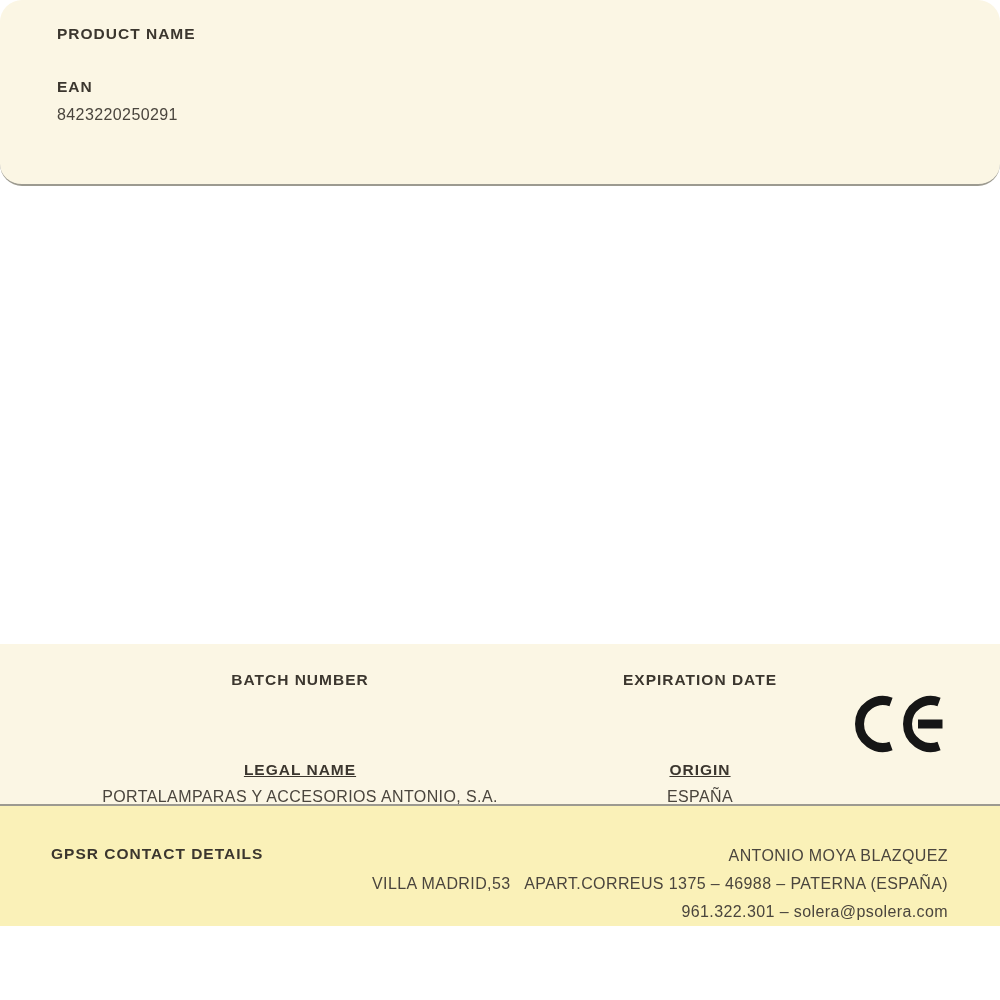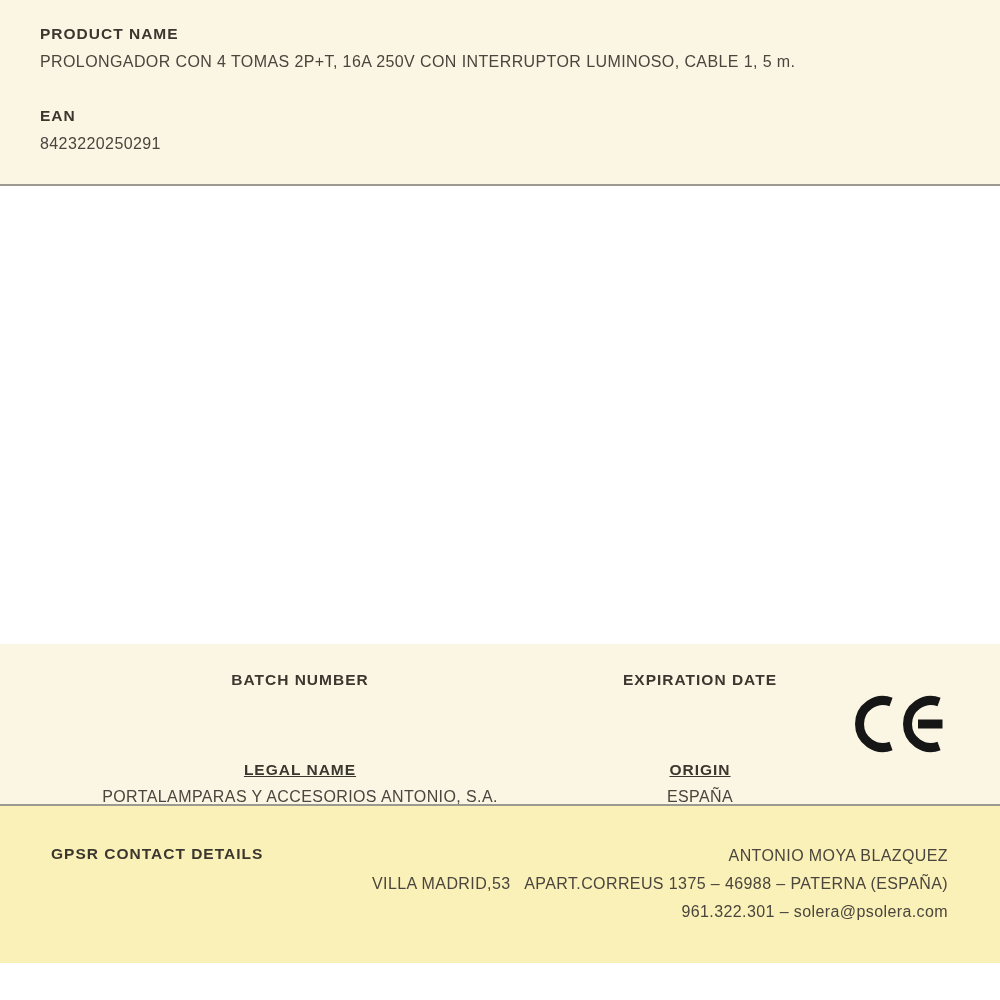--- a/index.html
+++ b/index.html
@@ -14,21 +14,22 @@
     height: 1000px;
     background: #ffffff;
     overflow: hidden;
   }
 
   
   .sec-product {
     height: 186px;
     background: #fbf6e4;
     border-bottom: 2px solid #9c9a90;
-    padding: 24px 50px 0 40px;
+    padding: 24px 50px 0 57px;
+    border-radius: 22px;
   }
   .field-label {
     font-size: 15.5px;
     font-weight: bold;
     letter-spacing: 1px;
     color: #3b362e;
     line-height: 20px;
   }
   .field-value {
     font-size: 16px;
@@ -61,21 +62,21 @@
     color: #4a453d;
     line-height: 22px;
     min-height: 22px;
     margin-top: 6px;
   }
   .second-row { margin-top: 42px; text-decoration: underline; }
   .ce-svg { display: block; }
 
   
   .sec-contact {
-    height: 157px;
+    height: 120px;
     background: #faf1b8;
     padding: 36px 52px 0 51px;
     display: flex;
     justify-content: space-between;
     align-items: flex-start;
   }
   .contact-label {
     font-size: 15.5px;
     font-weight: bold;
     letter-spacing: 1px;
@@ -91,21 +92,20 @@
   }
   .contact-line { white-space: pre-wrap; }
 </style>
 </head>
 <body>
 
 <div class="page">
 
   <div class="sec-product">
     <div class="field-label">PRODUCT NAME</div>
-    <div class="field-value">PROLONGADOR CON 4 TOMAS 2P+T, 16A 250V CON INTERRUPTOR LUMINOSO, CABLE 1, 5 m.</div>
     <div class="ean-block">
       <div class="field-label">EAN</div>
       <div class="field-value">8423220250291</div>
     </div>
   </div>
 
   <div class="sec-blank"></div>
 
   <div class="sec-details">
     <div class="col-left">

